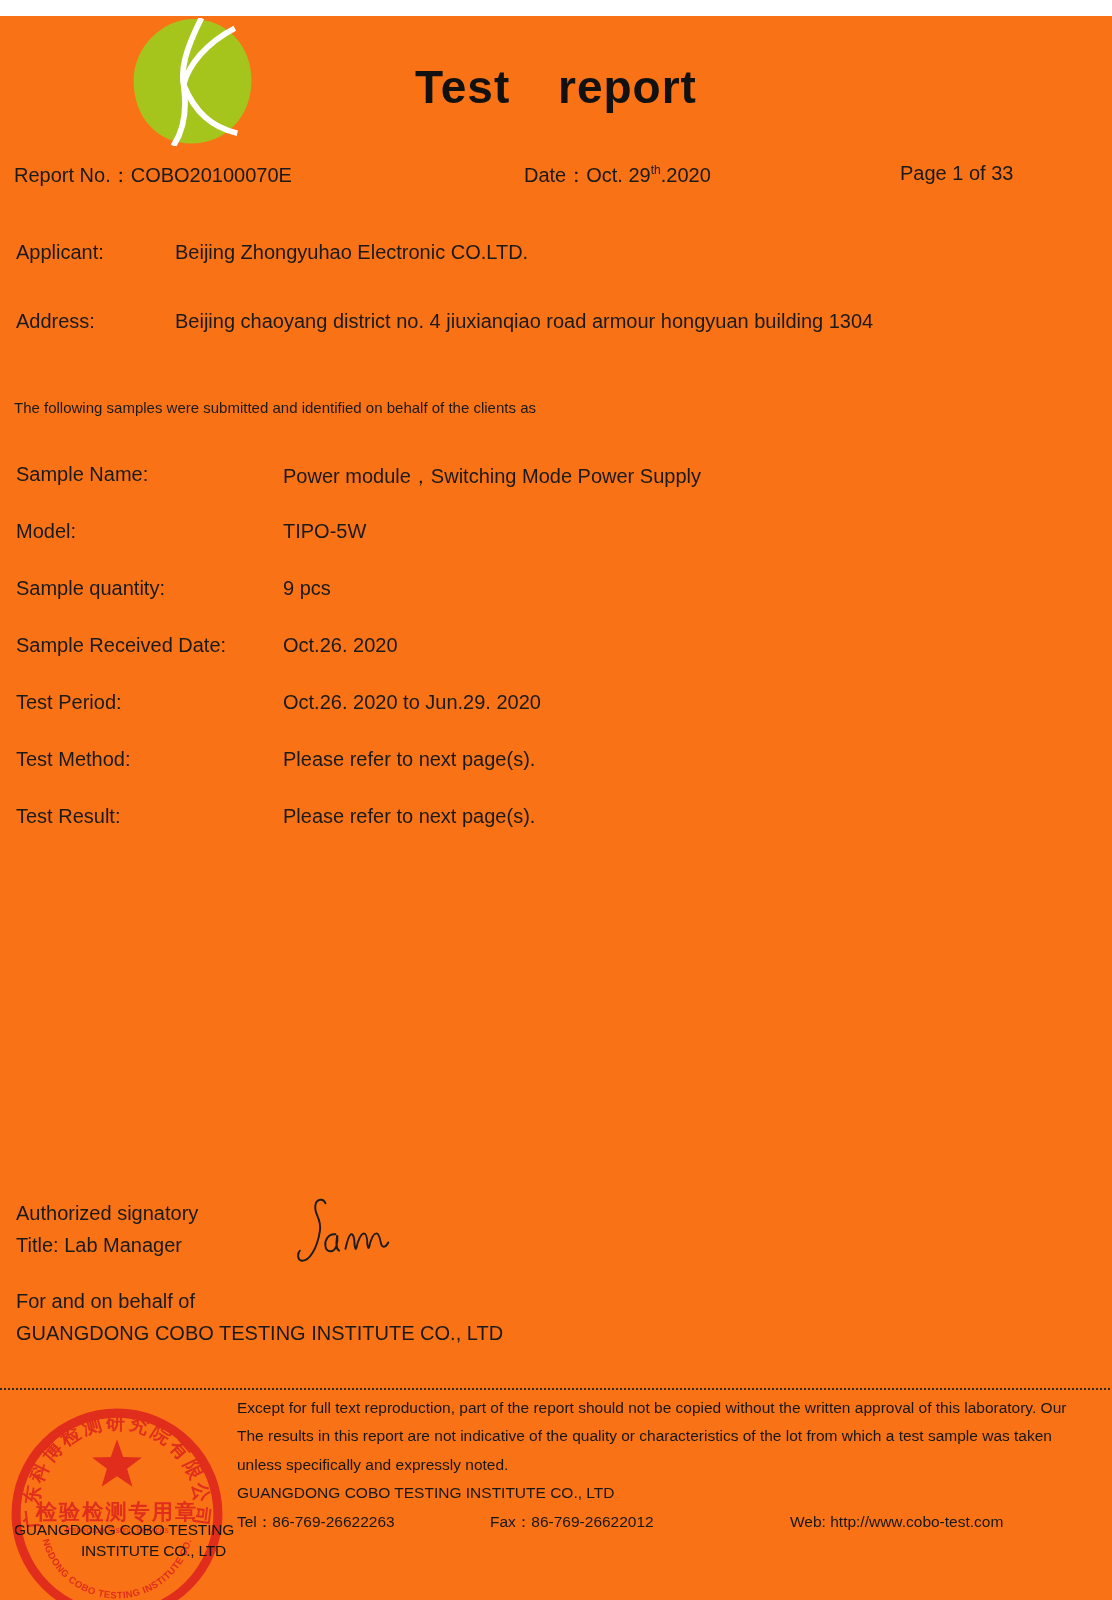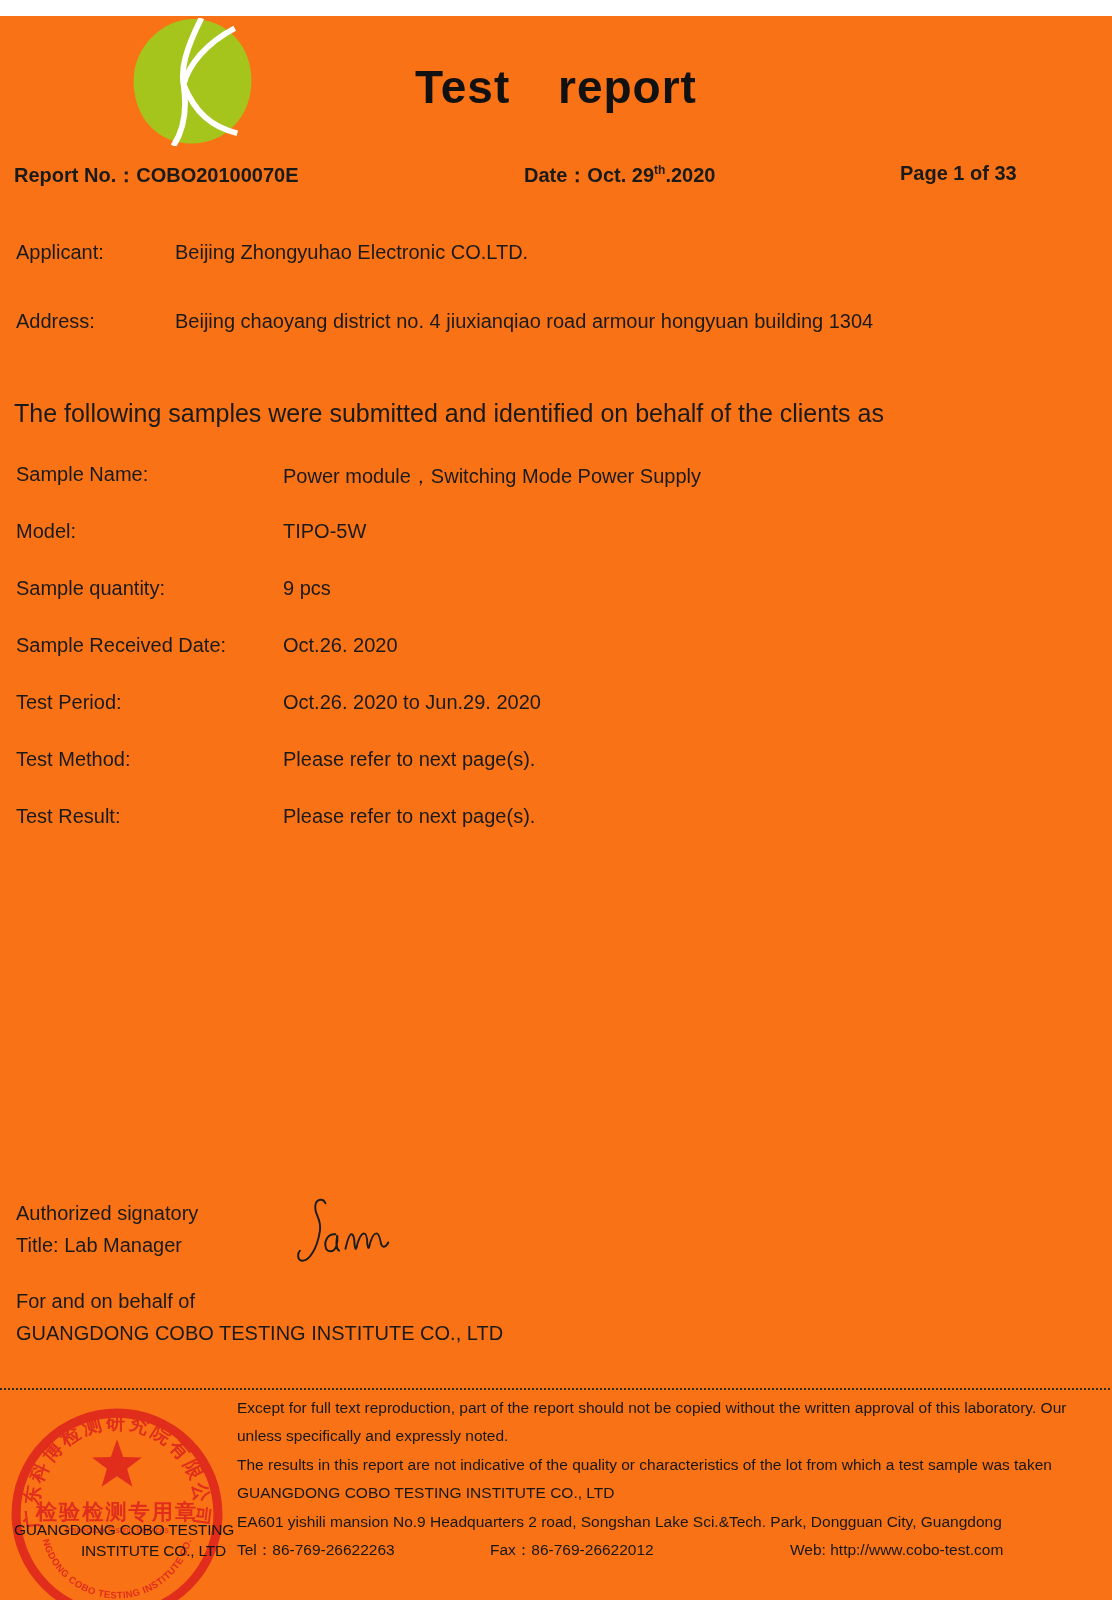--- a/index.html
+++ b/index.html
@@ -1,33 +1,33 @@
 <!DOCTYPE html>
 <html><head>
 <meta charset="utf-8">
 <style>
   html,body { margin:0; padding:0; background:#ffffff; }
   .page {
     position:relative; width:1112px; height:1600px; background:#f97316;
     font-family:"Liberation Sans","DejaVu Sans",sans-serif; color:#1a1a1a;
     overflow:hidden; margin:16px auto;
   }
-  .abs { position:absolute;font-weight:bold; }
+  .abs { position:absolute; }
   .logo { position:absolute; left:123px; top:2px; width:139px; height:128px; }
   .title {
     position:absolute; left:0; right:0; top:44px; text-align:center;
     font-size:46px; font-weight:bold; letter-spacing:1px; word-spacing:34px; color:#111;
   }
   .hrow { position:absolute; left:0; top:146px; width:100%; font-size:20px; }
   .hrow sup { font-size:12px; }
   .row { position:absolute; left:0; width:100%; font-size:20px; }
   .row .lbl { position:absolute; left:16px; white-space:nowrap; }
   .row .val1 { position:absolute; left:175px; white-space:nowrap; }
   .row .val2 { position:absolute; left:283px; white-space:nowrap; }
-  .intro { position:absolute; left:14px; top:383px; font-size:25px; }
+  .intro { position:absolute; left:14px; top:383px; font-size:15px; }
   .sig-block { font-size:20px; }
   .sig-svg { position:absolute; left:284px; top:1180px; width:112px; height:82px; }
   .dotline {
     position:absolute; left:0; top:1372px; width:1112px; height:2px;
     background:repeating-linear-gradient(90deg,#2b2b2b 0 2px,transparent 2px 4px);
   }
   .footer {
     position:absolute; left:237px; top:1378px; width:870px;
     font-size:15.5px; line-height:28.4px; color:#171717;
   }
@@ -125,24 +125,23 @@
     <span class="lbl">For and on behalf of</span>
   </div>
   <div class="row sig-block" style="top:1306px">
     <span class="lbl">GUANGDONG COBO TESTING INSTITUTE CO., LTD</span>
   </div>
 
   <div class="dotline"></div>
 
   <div class="footer">
     <div class="fline">Except for full text reproduction, part of the report should not be copied without the written approval of this laboratory. Our</div>
+    <div class="fline">The results in this report are not indicative of the quality or characteristics of the lot from which a test sample was taken</div>
     <div class="fline">unless specifically and expressly noted.</div>
-    <div class="fline">The results in this report are not indicative of the quality or characteristics of the lot from which a test sample was taken</div>
     <div class="fline">GUANGDONG COBO TESTING INSTITUTE CO., LTD</div>
-    <div class="fline">EA601 yishili mansion No.9 Headquarters 2 road, Songshan Lake Sci.&amp;Tech. Park, Dongguan City, Guangdong</div>
     <div class="telrow">
       <span class="tel">Tel：86-769-26622263</span>
       <span class="fax">Fax：86-769-26622012</span>
       <span class="web">Web: http://www.cobo-test.com</span>
     </div>
   </div>
 
   <svg class="stamp-svg" viewBox="0 0 220 220" aria-hidden="true">
     <defs>
       <path id="arcTop" d="M 36,128 A 78,78 0 1 1 184,128" fill="none"></path>

